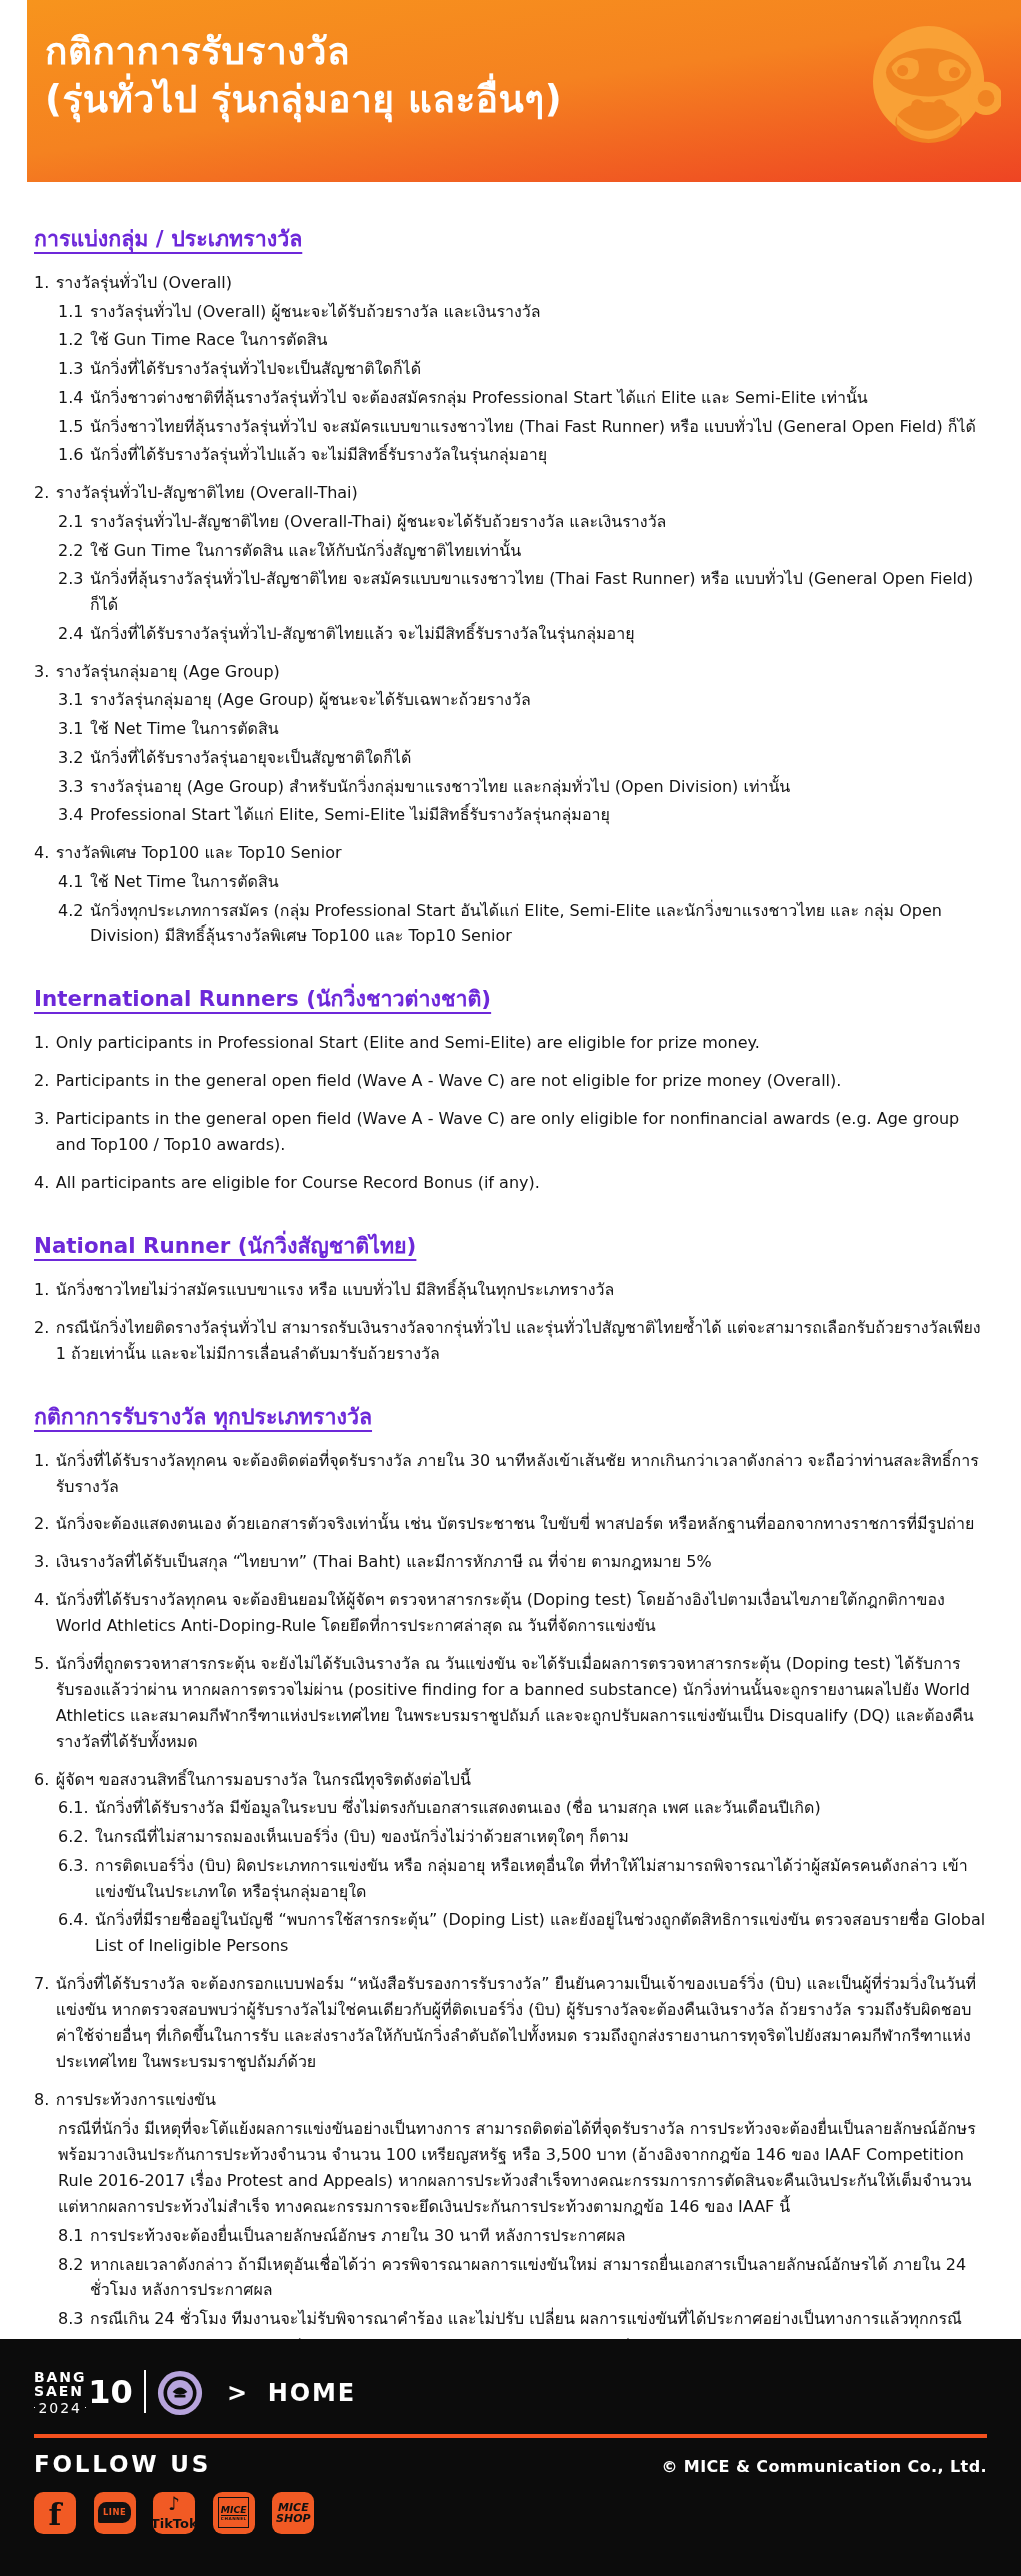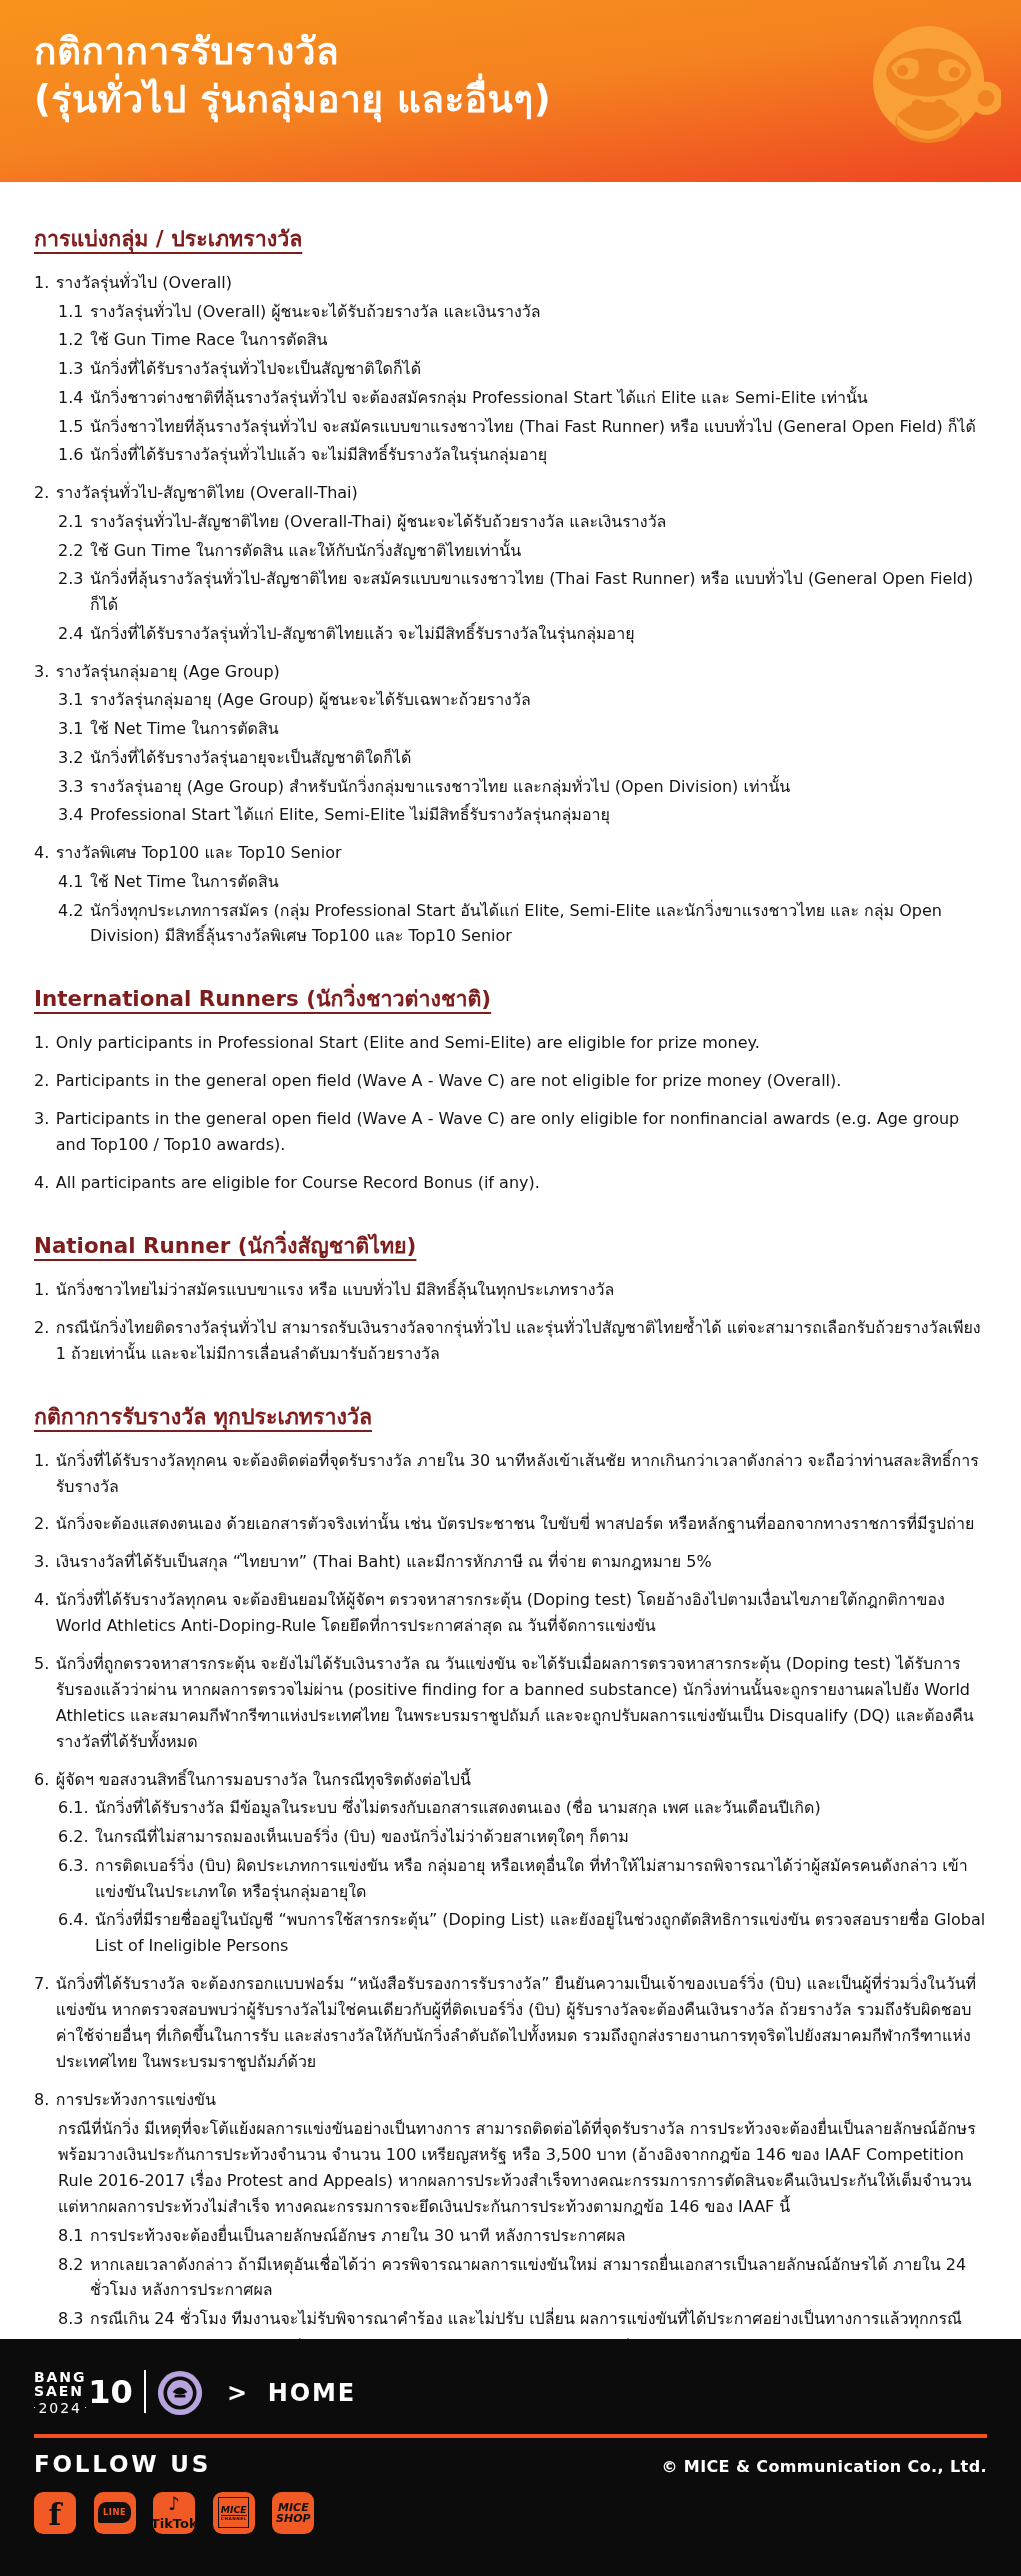--- a/index.html
+++ b/index.html
@@ -5,31 +5,31 @@
   html,body{margin:0;padding:0;background:#e8e8e8;}
   .page{
     width:1021px;height:2576px;margin:0 auto;background:#ffffff;
     display:flex;flex-direction:column;overflow:hidden;
     font-family:"DejaVu Sans","Liberation Sans",sans-serif;
   }
   
   .hero{
     flex:0 0 182px;position:relative;box-sizing:border-box;
     background:linear-gradient(172deg,#F7941D 0%,#F58220 48%,#EE4423 100%);
-    padding:28px 37px 0 34px;overflow:hidden;
+    padding:28px 37px 0 18px;overflow:hidden;margin-left:27px;
   }
   .hero-title{
     margin:0;color:#ffffff;font-size:37px;line-height:1.3;font-weight:bold;
     letter-spacing:0.5px;
   }
   .monkey{position:absolute;right:20.4px;top:15px;width:130px;height:139px;}
   
   .content{flex:1 1 auto;padding:11px 34px 0 34px;box-sizing:border-box;overflow:hidden;color:#141414;}
   .sec-heading{
-    color:#7f1d1d;font-size:21.4px;font-weight:bold;margin:32px 0 15px 0;
+    color:#6d28d9;font-size:21.4px;font-weight:bold;margin:32px 0 15px 0;
     text-decoration:underline;text-underline-offset:5.6px;text-decoration-thickness:1.9px;
   }
   .sec:first-child .sec-heading{margin-top:28px;}
   .item{display:flex;font-size:16px;line-height:1.62;}
   .item .num{flex:0 0 auto;padding-right:6.5px;white-space:nowrap;}
   .lvl1{margin-top:12px;}
   .lvl2{margin-left:24px;margin-top:2.8px;}
   .para{margin:3.7px 0 0 24px;font-size:16px;line-height:1.62;}
   
   .footer{

